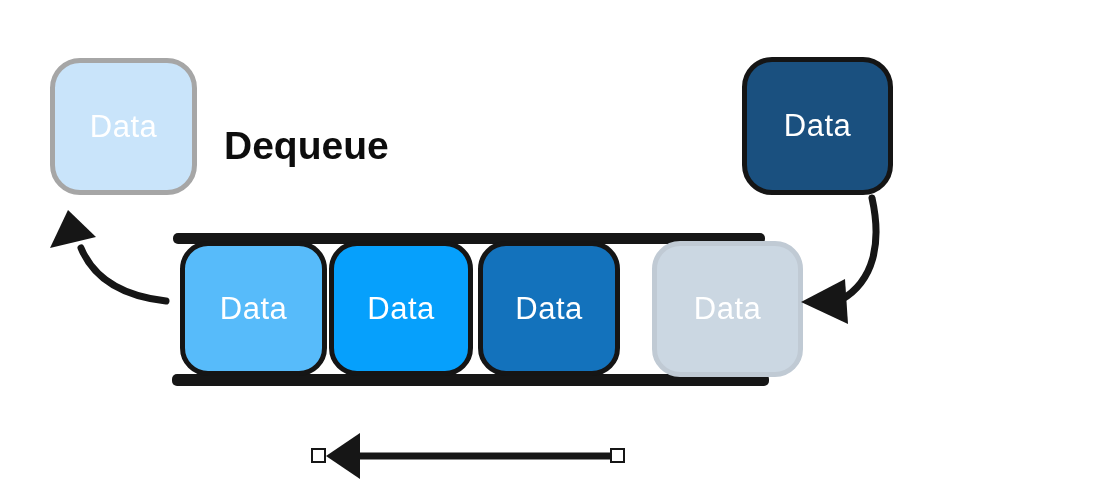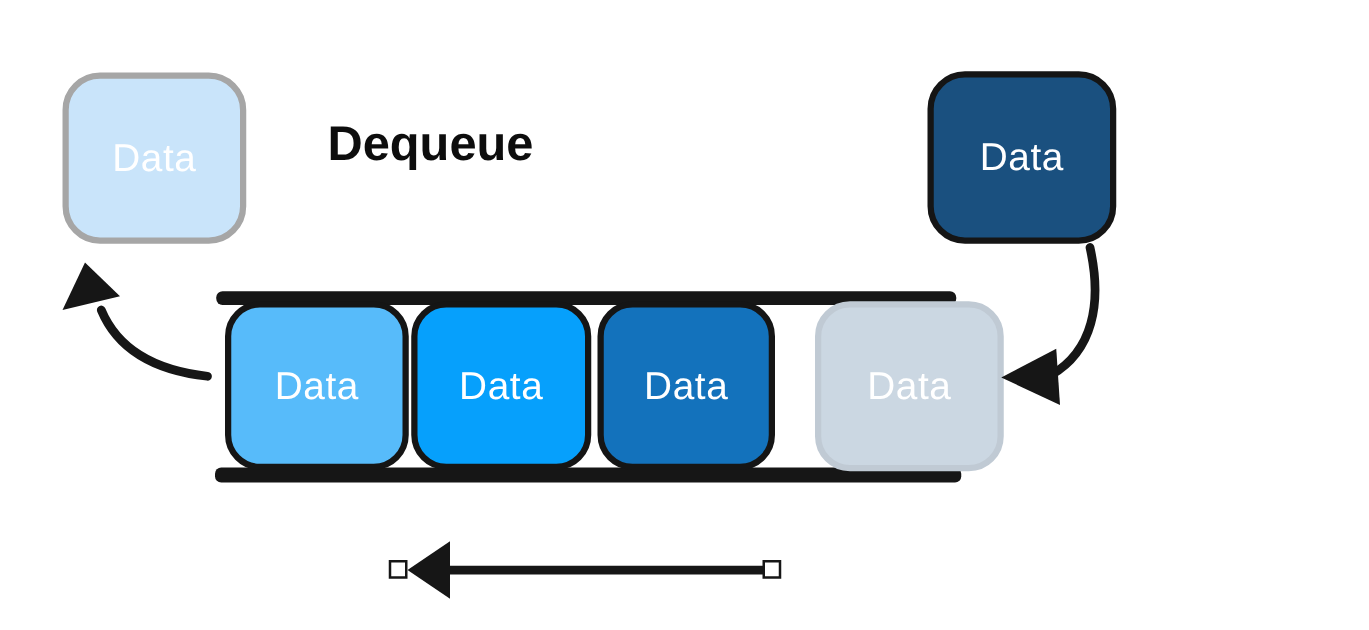--- a/index.html
+++ b/index.html
@@ -43,21 +43,21 @@
 </style>
 </head>
 <body>
 
 <div class="canvas" style="background: rgb(255, 255, 255); border-radius: 19px;">
 
   <div class="data-box" style="left: 50px; top: 58px; width: 147px; height: 137px; background: rgb(201, 228, 250); border-color: rgb(166, 166, 166); color: rgb(255, 255, 255);">
     <span>Data</span>
   </div>
 
-  <div class="diagram-label" style="left:224px; top:96px;margin-left:38px;">Dequeue</div>
+  <div class="diagram-label" style="left:224px; top:126px;">Dequeue</div>
 
   <div class="data-box" style="left: 742px; top: 57px; width: 151px; height: 138px; background: rgb(26, 80, 127); border-color: rgb(21, 21, 21); color: rgb(255, 255, 255);">
     <span>Data</span>
   </div>
 
 
   <div class="rail" style="left: 173px; top: 233px; width: 592px; height: 11px; background: rgb(22, 22, 22);"></div>
   <div class="rail" style="left: 172px; top: 374px; width: 597px; height: 12px; background: rgb(22, 22, 22);"></div>
 
   <div class="data-box" style="left: 180px; top: 241px; width: 147px; height: 135px; border-radius: 28px; background: rgb(87, 187, 250); border-color: rgb(21, 21, 21); color: rgb(255, 255, 255);">

